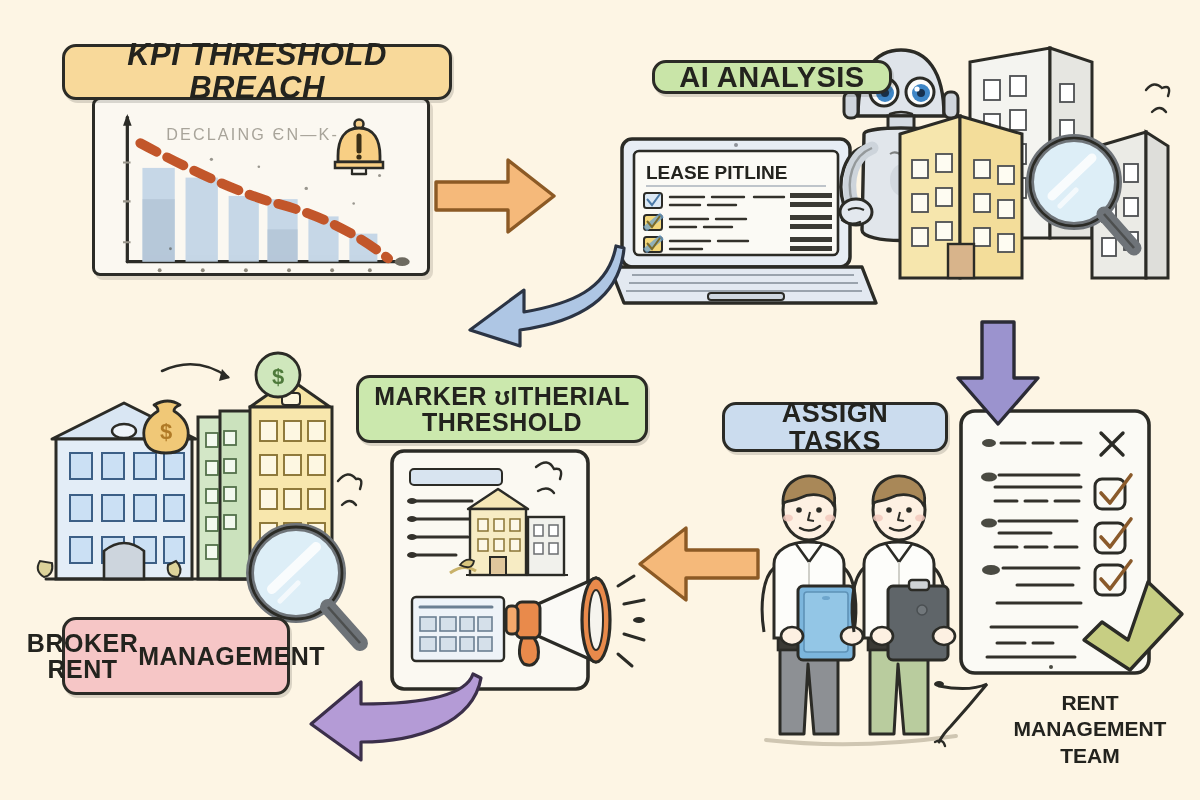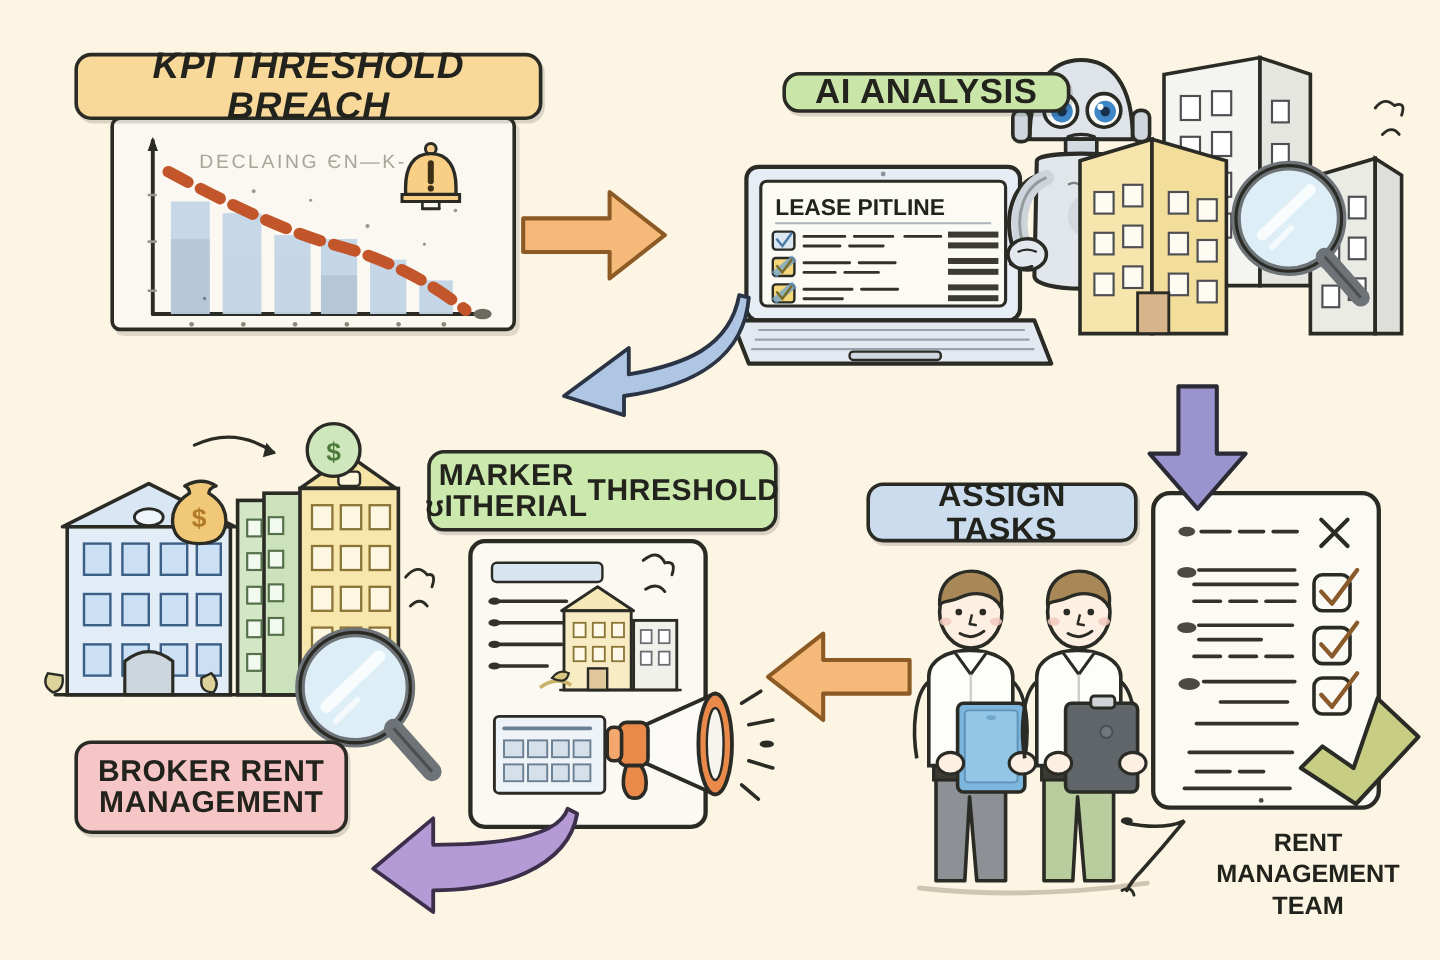--- a/index.html
+++ b/index.html
@@ -30,23 +30,23 @@
     text-align: center;
     font-weight: bold;
     color: #23231e;
     letter-spacing: 0.5px;
     line-height: 1.05;
     box-shadow: 2px 3px 0 rgba(40,38,30,0.16);
     padding: 2px 10px;
   }
   .pill.kpi      { left: 62px;  top: 44px;  width: 390px; height: 56px; background: #f8d99a; font-size: 31px; font-style: italic; }
   .pill.ai       { left: 612px; top: 60px;  width: 240px; height: 34px; background: #c9e5a8; font-size: 29px; margin-left: 40px; }
-  .pill.marketing{ left: 356px; top: 375px; width: 292px; height: 68px; background: #cbe8ad; font-size: 25px; flex-direction: row; }
+  .pill.marketing{ left: 356px; top: 375px; width: 292px; height: 68px; background: #cbe8ad; font-size: 25px; flex-direction: column; }
   .pill.assign   { left: 722px; top: 402px; width: 226px; height: 50px; background: #cbdcee; font-size: 27px; }
-  .pill.broker   { left: 62px;  top: 617px; width: 228px; height: 78px; background: #f6c6c6; font-size: 25px; flex-direction: column; }
+  .pill.broker   { left: 62px;  top: 617px; width: 228px; height: 78px; background: #f6c6c6; font-size: 25px; flex-direction: row; }
 
   .pill span { display:block; }
 
   
   .chart-card {
     position: absolute;
     left: 92px; top: 97px;
     width: 308px; height: 173px;
     background: #fbf8f1;
     border: 3px solid #2b2b26;

